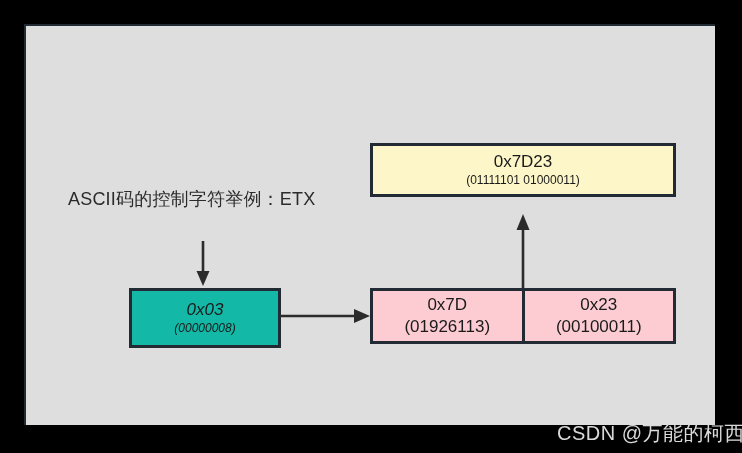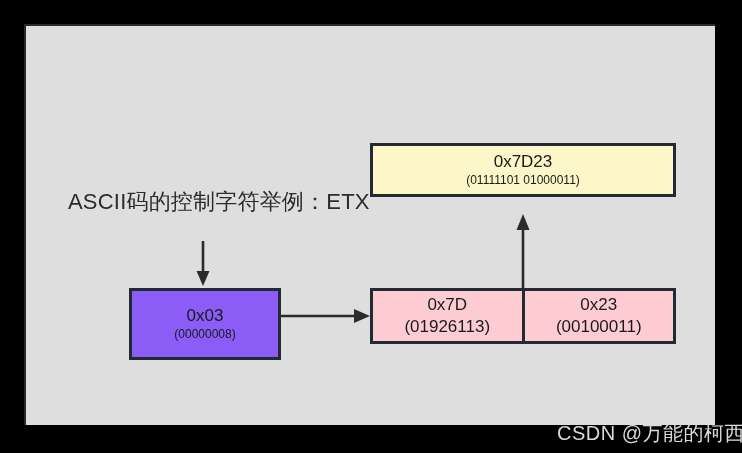--- a/index.html
+++ b/index.html
@@ -23,21 +23,21 @@
     height: 401px;
     background: #dedede;
     border-top: 2px solid #222b33;
     border-left: 2px solid #222b33;
     box-sizing: border-box;
   }
   .caption {
     position: absolute;
     left: 42px;
     top: 161px;
-    font-size: 22px;
+    font-size: 18px;
     color: #2b2b2b;
     letter-spacing: 0.2px;
     white-space: nowrap;
   }
   .box {
     position: absolute;
     box-sizing: border-box;
     border: 3px solid #222b33;
     display: flex;
     flex-direction: column;
@@ -53,22 +53,23 @@
     left: 344px;
     top: 117px;
     width: 306px;
     height: 54px;
     background: #fcf6c8;
   }
   #box-white {
     left: 103px;
     top: 262px;
     width: 152px;
-    height: 72px;
-    background: #8b5cf6;
+    height: 60px;
+    background: #14b8a6;
+    font-style: italic;
   }
   #box-pink-group {
     position: absolute;
     left: 344px;
     top: 262px;
     width: 306px;
     height: 56px;
     box-sizing: border-box;
     border: 3px solid #222b33;
     background: #fcccd2;

